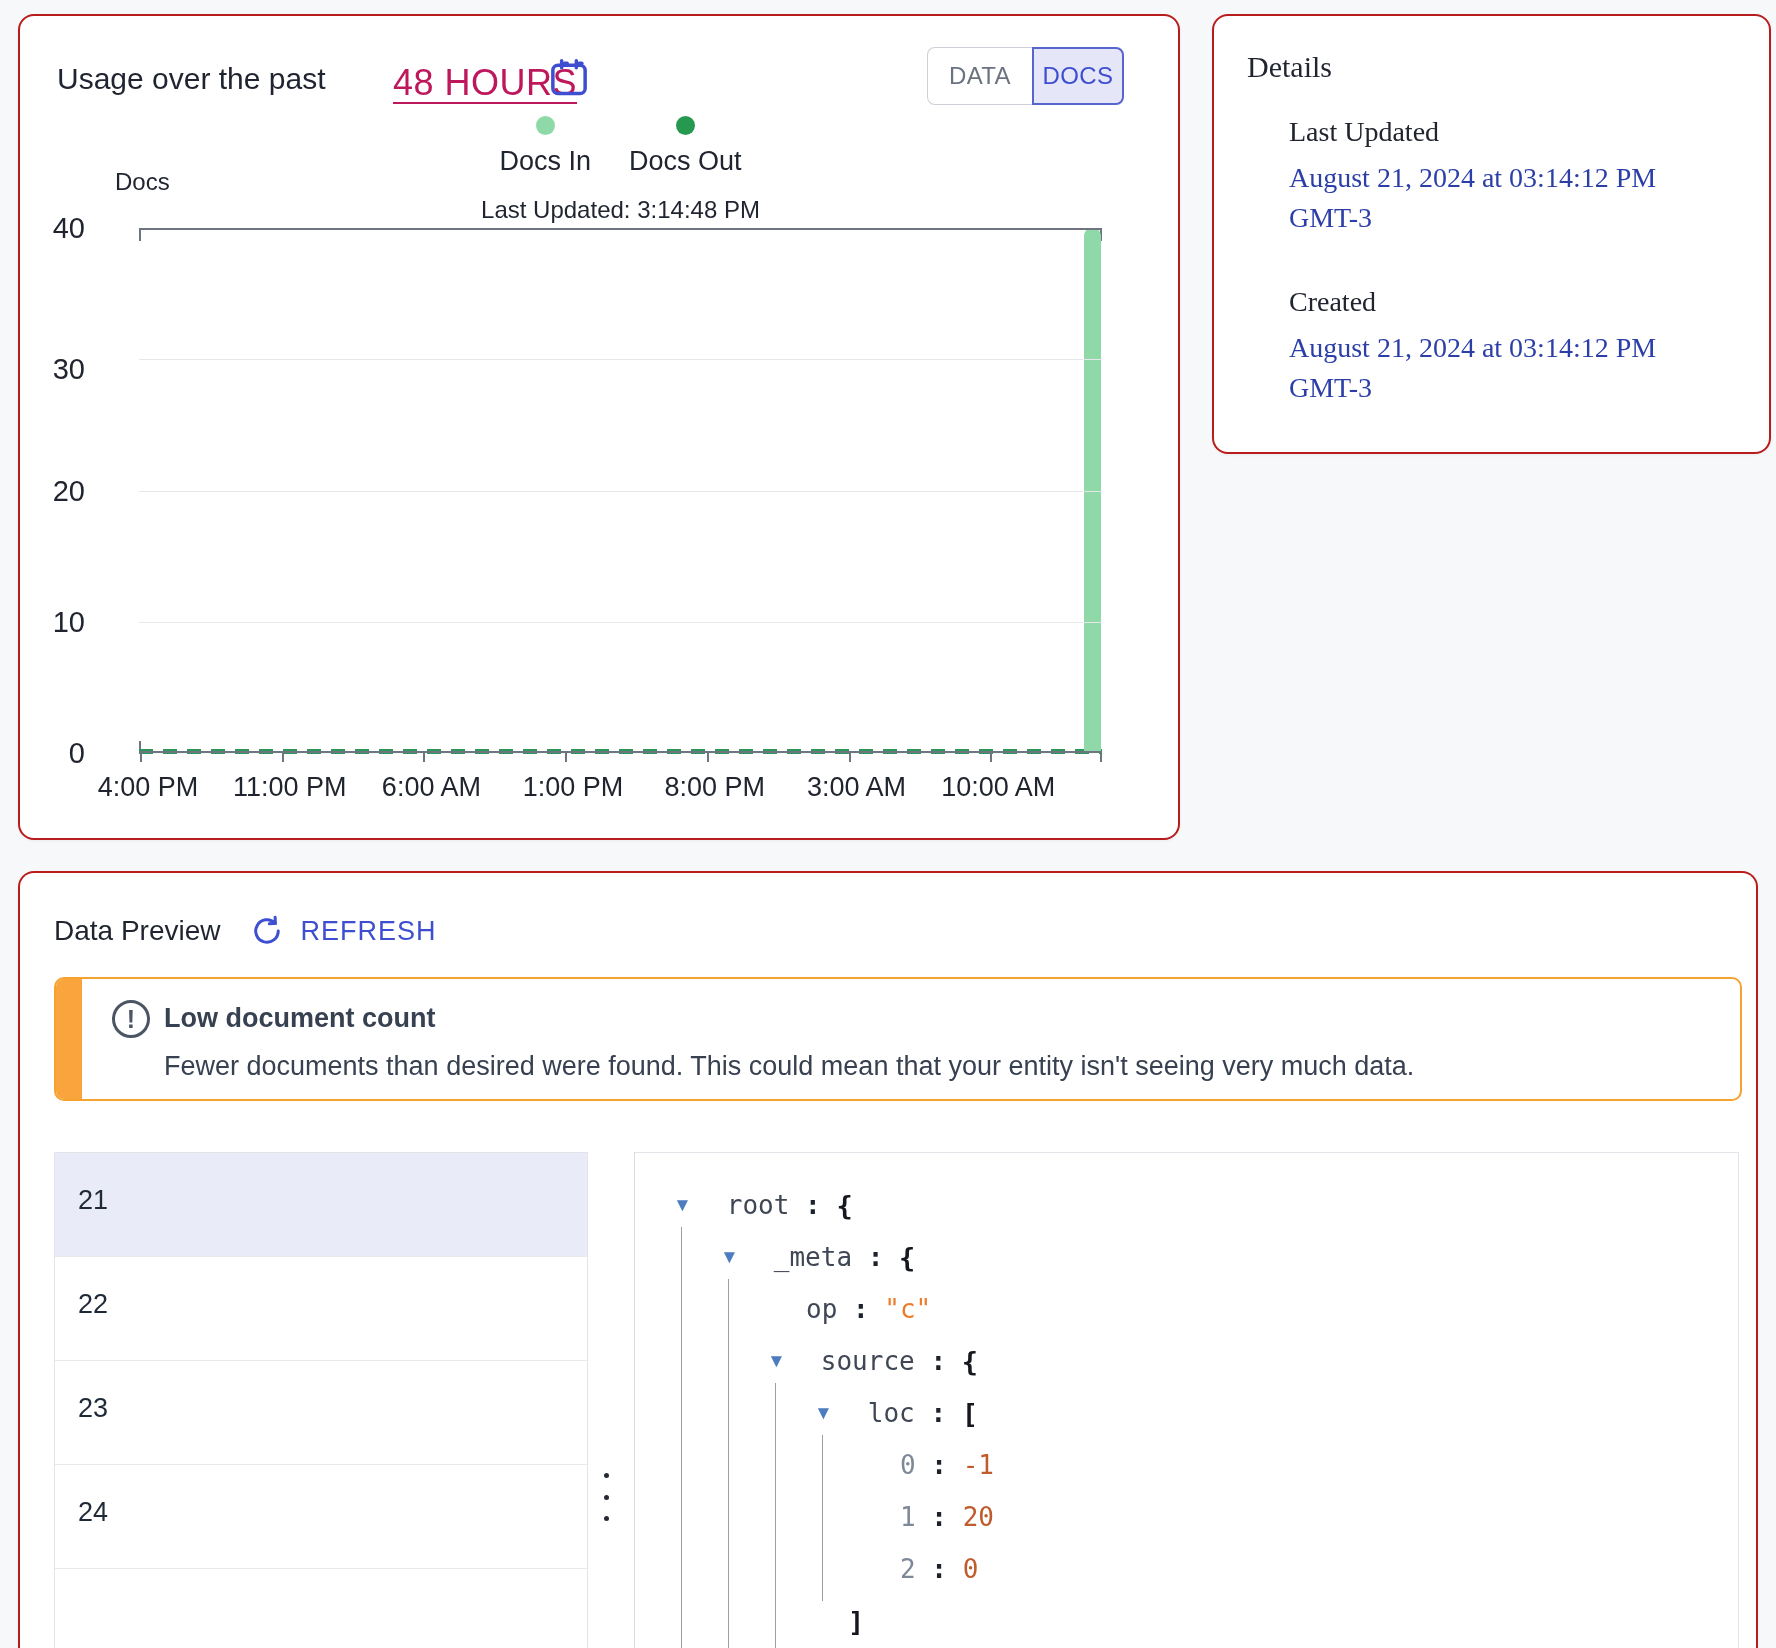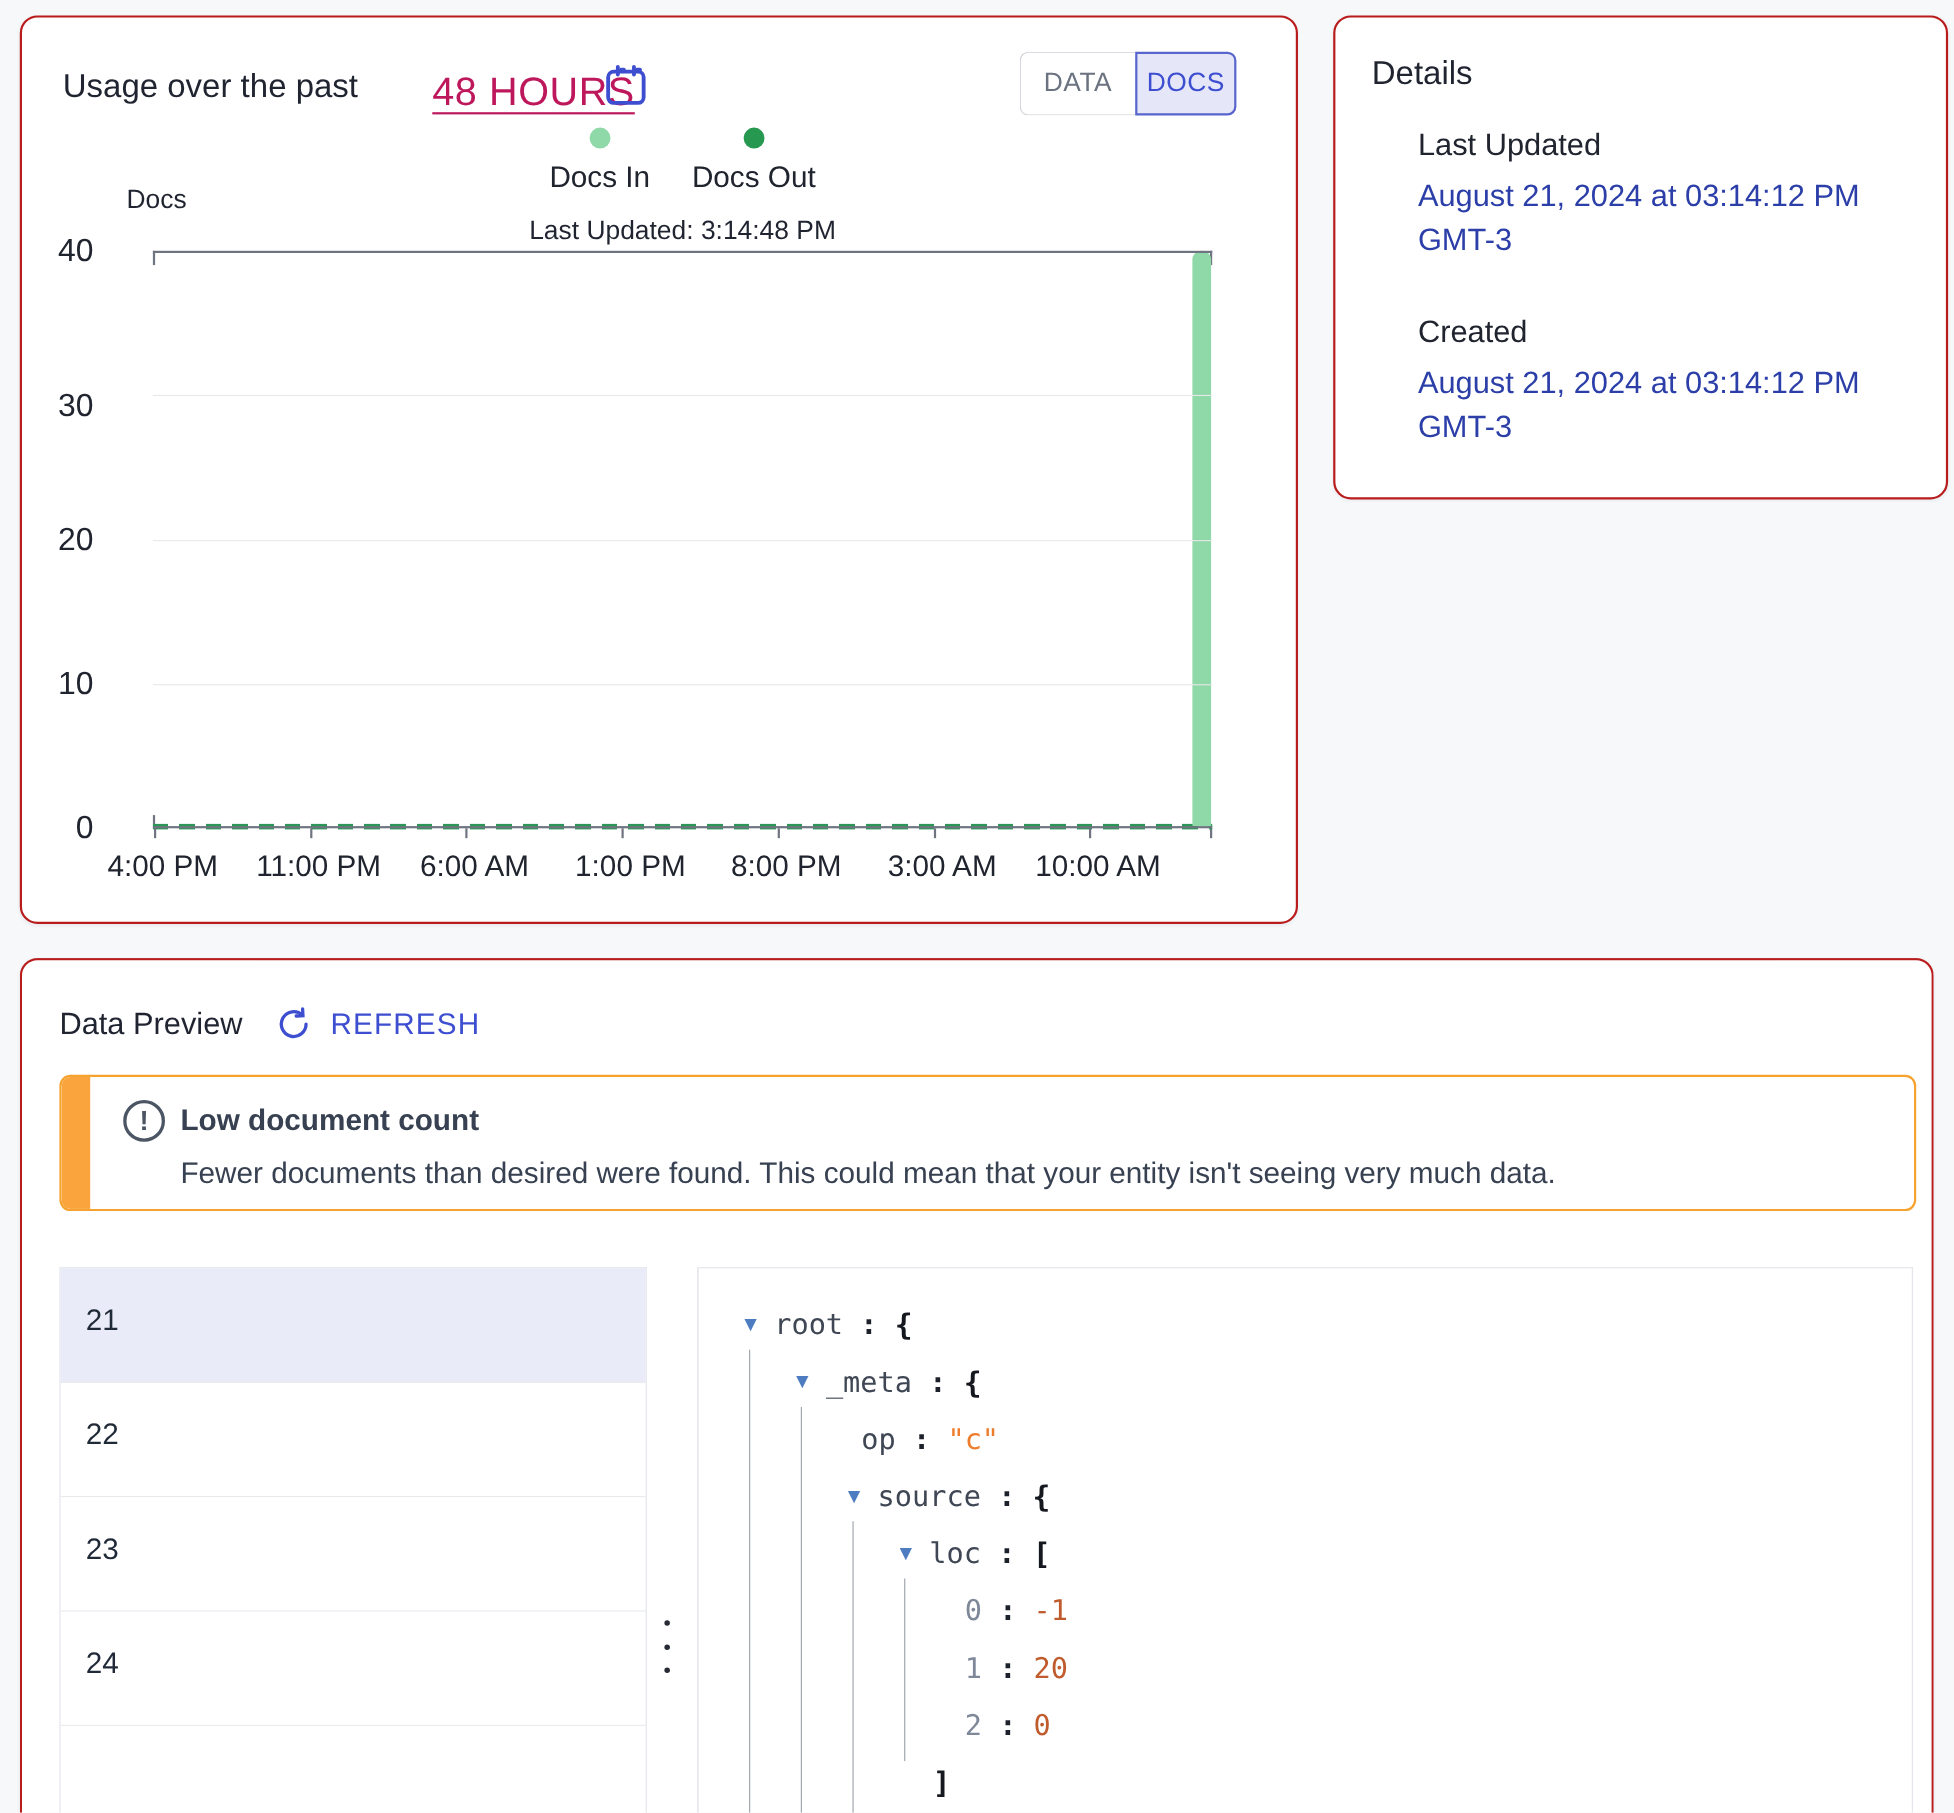--- a/index.html
+++ b/index.html
@@ -35,21 +35,21 @@
   .gridline.dark { height:2px; background:#6e7580; }
   .endtick { position:absolute; width:2px; background:#6e7580; }
   .ylabel { position:absolute; right:1017px; width:60px; text-align:right; font-size:29px; color:#20242e; }
   .xtick { position:absolute; top:525px; width:2px; height:9px; background:#6e7580; }
   .xlabel { position:absolute; top:544px; width:160px; text-align:center; font-size:27px; color:#20242e; }
   .dashline { position:absolute; left:0; bottom:-1px; width:100%; height:5px;
               background:repeating-linear-gradient(90deg,#2a9758 0 14px,transparent 14px 24px); }
   .bar { position:absolute; width:17px; background:#8ed9a7; border-radius:8px 8px 0 0; bottom:2px; }
 
   
-  .details-card { left:1212px; top:14px; width:559px; height:440px; }
+  .details-card { left:1212px; top:14px; width:559px; height:440px;font-family:Liberation Serif, serif; }
   .details-title { position:absolute; left:33px; top:34px; font-size:30px; font-weight:500; color:#1f2430; }
   .details-items { position:absolute; left:75px; top:100px; width:440px; }
   .d-item { margin-bottom:48px; }
   .d-label { font-size:28px; color:#20242e; margin-bottom:10px; }
   .d-value { font-size:28px; color:#2c3fa9; line-height:40px; }
 
   
   .preview-card { left:18px; top:871px; width:1740px; height:800px; border-radius:16px 16px 0 0; border-bottom:none; }
   .preview-head { position:absolute; left:34px; top:40px; display:flex; align-items:center; gap:28px; }
   .preview-title { font-size:28px; font-weight:500; color:#1f2430; }
@@ -73,21 +73,21 @@
   .gutter-handle { position:absolute; left:578px; top:600px; width:16px; height:48px; display:flex;
                    flex-direction:column; justify-content:space-between; align-items:center; cursor:col-resize; }
   .gutter-handle i { width:5px; height:5px; border-radius:50%; background:#252a33; }
   .v-divider { position:absolute; left:614px; top:279px; width:1px; height:498px; background:#d9dbe0; }
   .json-panel { position:absolute; left:615px; top:279px; width:1104px; height:498px;
                 border-top:1px solid #e2e4e9; border-right:1px solid #e2e4e9; overflow:hidden;
                 font-family:"DejaVu Sans Mono", monospace; font-size:26px; color:#3f4654; }
   .guide { position:absolute; width:1px; background:#9aa0a8; }
   .tree-row { position:absolute; height:52px; display:flex; align-items:center; white-space:pre; }
   .arrow { font-family:"Liberation Sans",sans-serif; font-size:19px; color:#4e7cc0; margin-right:12px; }
-  .tkey { color:#3f4654; }
+  .tkey { color:#3f4654;margin-left:23px; }
   .tkey.index { color:#7e8899; }
   .tcolon { font-weight:700; color:#1c212b; }
   .tstring { color:#ee7c2b; }
   .tnumber { color:#bf5b2d; }
   .tbrace { font-weight:700; color:#15181e; font-size:27px; }
 </style>
 </head>
 <body>
 
 <div class="stage">

